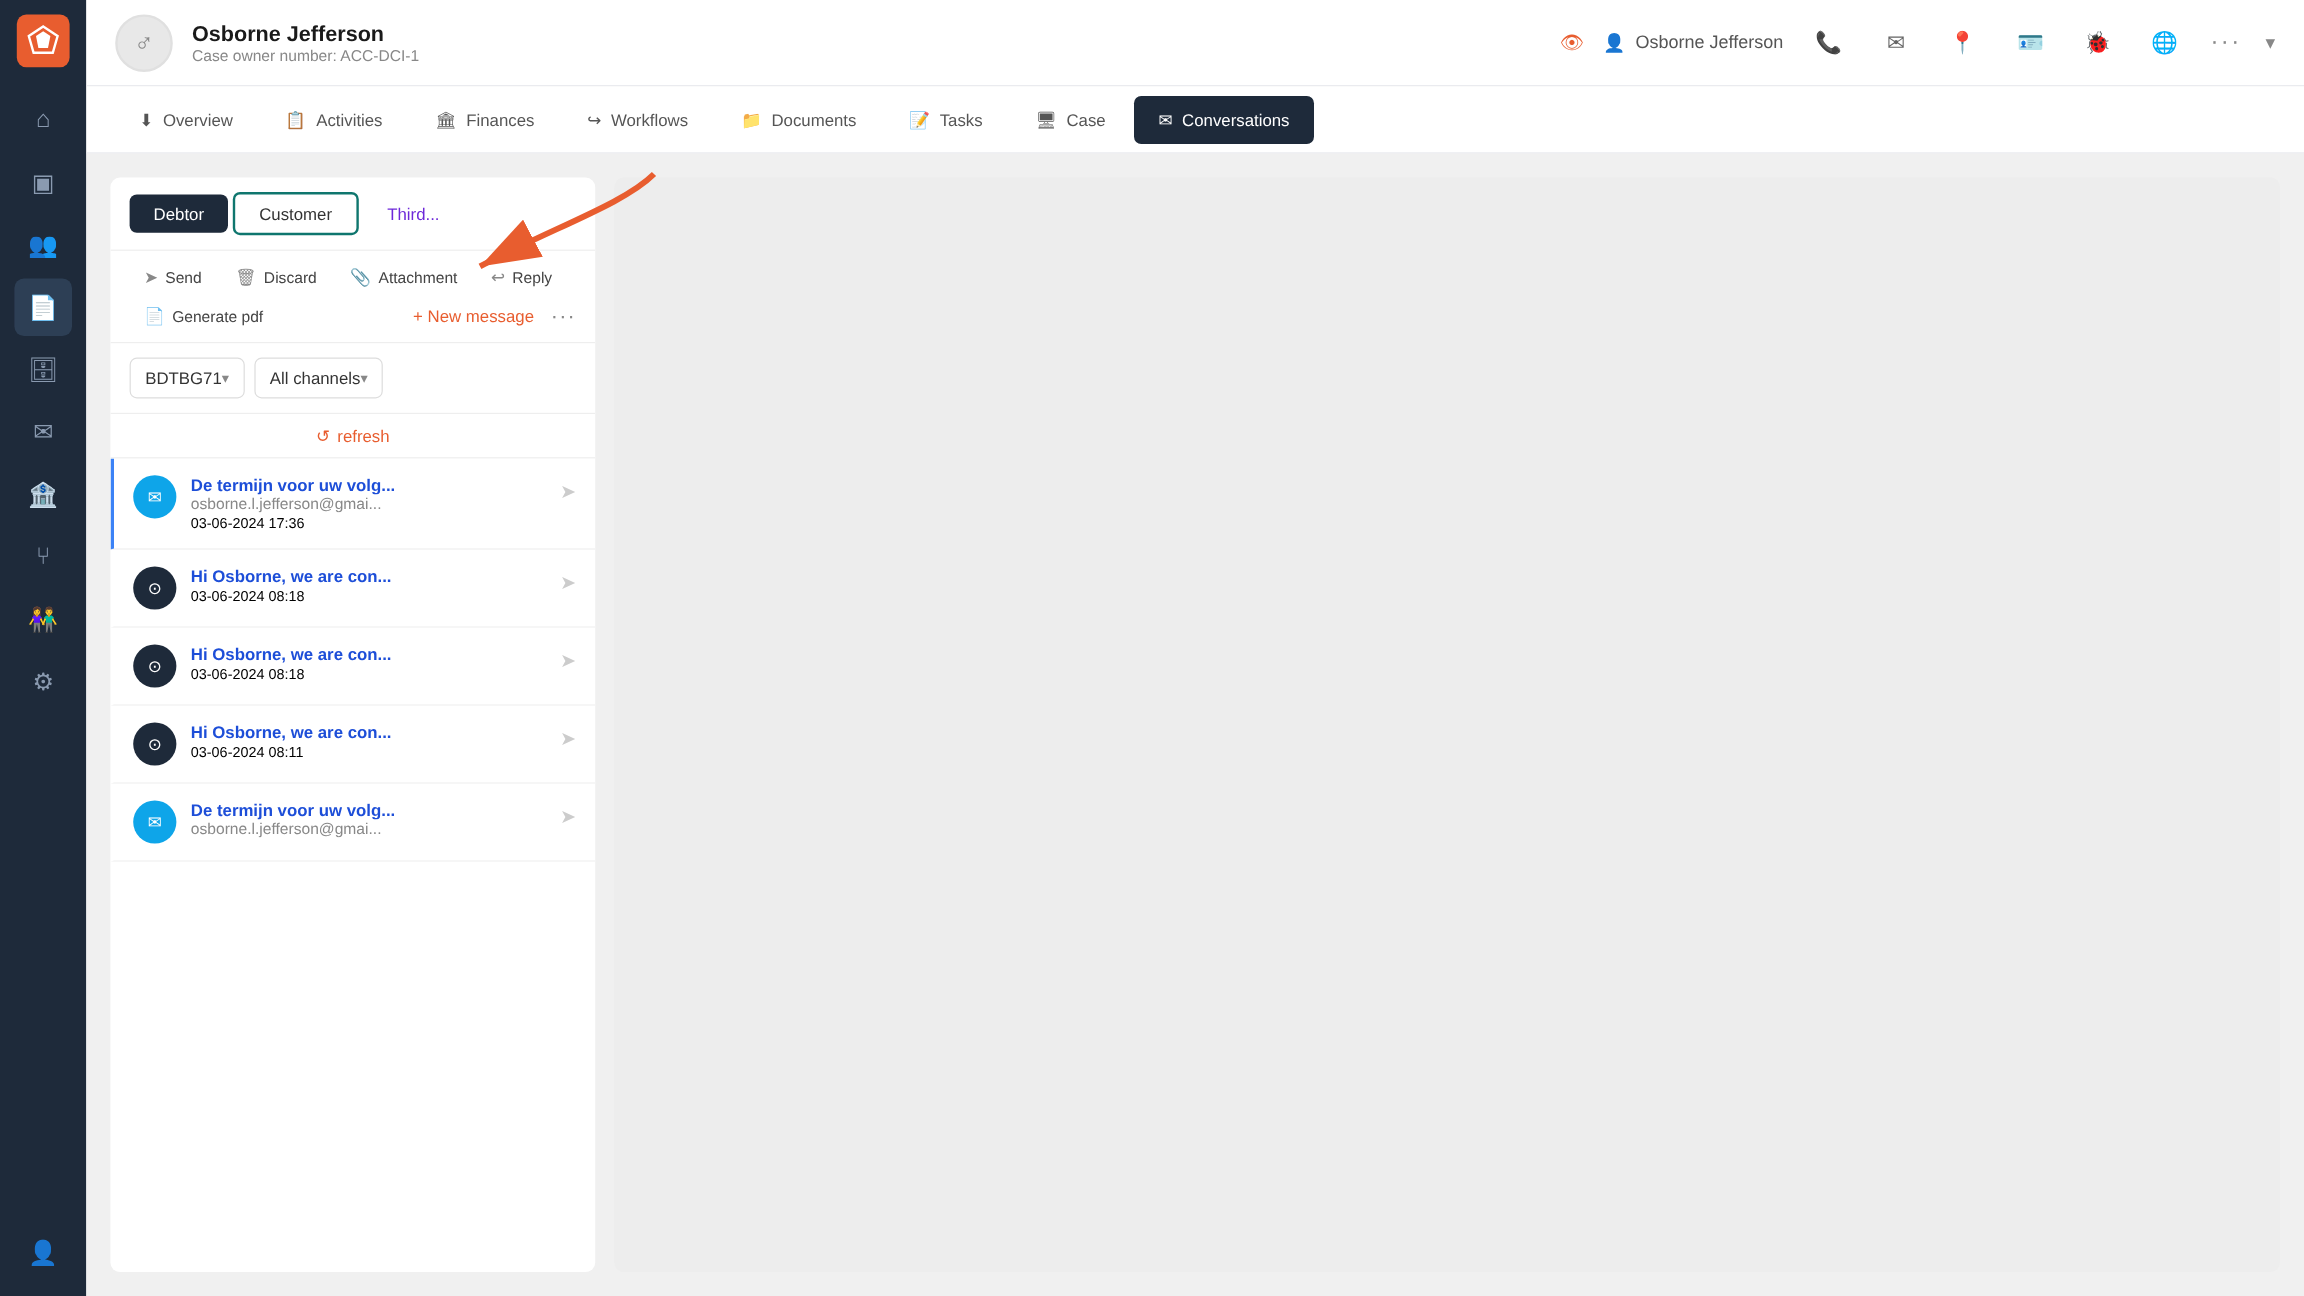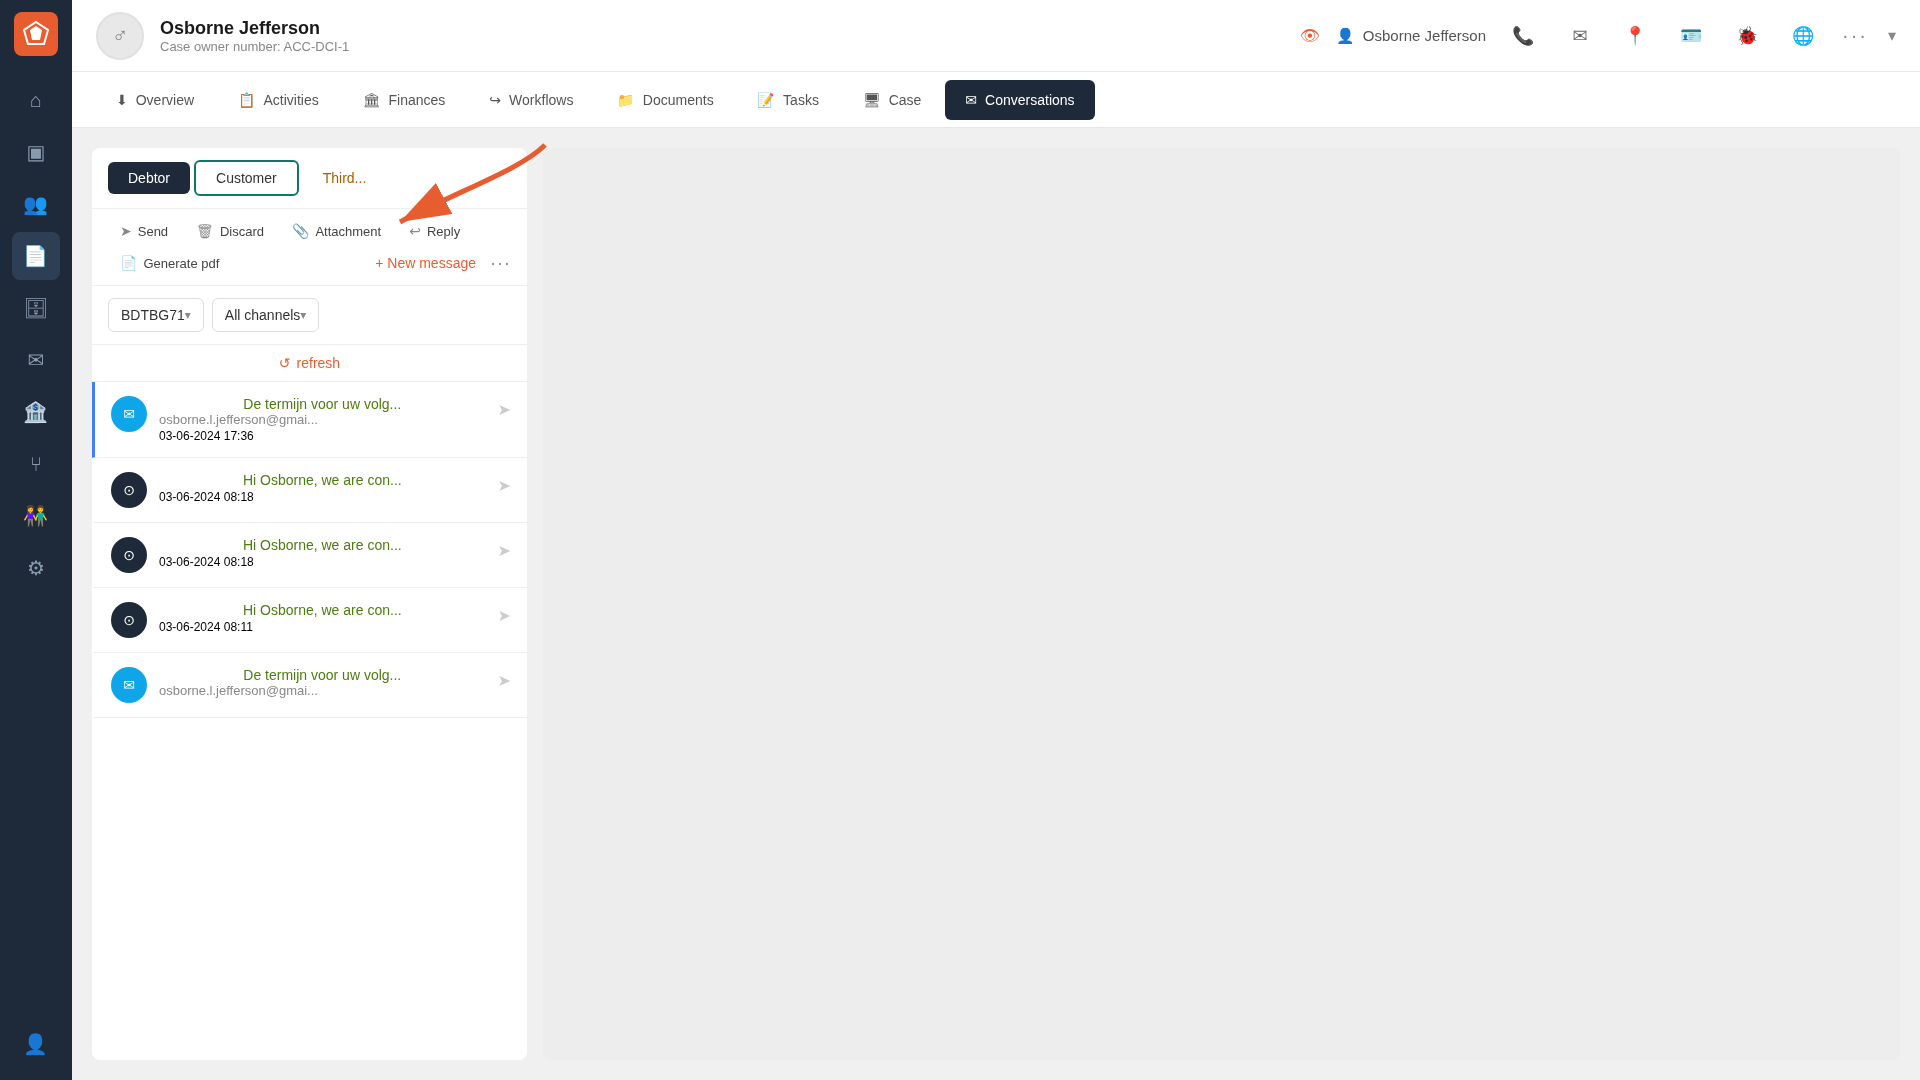--- a/index.html
+++ b/index.html
@@ -139,42 +139,42 @@
       flex: 1;
       display: flex;
       overflow: hidden;
       background: #f0f0f0;
       padding: 20px;
       gap: 16px;
     }
 
     
     .left-panel {
-      width: 435px;
+      width: 404px;
       background: white;
       border-radius: 8px;
       display: flex;
       flex-direction: column;
       overflow: hidden;
       flex-shrink: 0;
     }
 
     
     .subtabs {
       display: flex;
       align-items: center;
       padding: 12px 16px;
       gap: 4px;
       border-bottom: 1px solid #eee;
       flex-shrink: 0;
     }
     .subtab {
       padding: 8px 20px;
       font-size: 14px;
-      color: #a16207;
+      color: #6d28d9;
       cursor: pointer;
       border-radius: 6px;
       white-space: nowrap;
     }
     .subtab.active {
       background: #1e2a3a;
       color: white;
     }
     .subtab.highlighted {
       border: 2px solid #0f766e;
@@ -279,26 +279,25 @@
       justify-content: center;
       color: white;
       font-size: 14px;
       flex-shrink: 0;
     }
     .msg-avatar.dark { background: #1e2a3a; }
     .msg-avatar.teal { background: #0ea5e9; }
     .msg-content { flex: 1; min-width: 0; }
     .msg-title {
       font-size: 14px;
-      font-weight: 400;
-      color: #4d7c0f;
+      font-weight: 700;
+      color: #1d4ed8;
       white-space: nowrap;
       overflow: hidden;
       text-overflow: ellipsis;
-      text-align: center;
     }
     .msg-sub {
       font-size: 13px;
       color: #888;
       white-space: nowrap;
       overflow: hidden;
       text-overflow: ellipsis;
     }
     .msg-date { font-size: 12px; color: #000000; margin-top: 2px; }
     .msg-send-icon {

